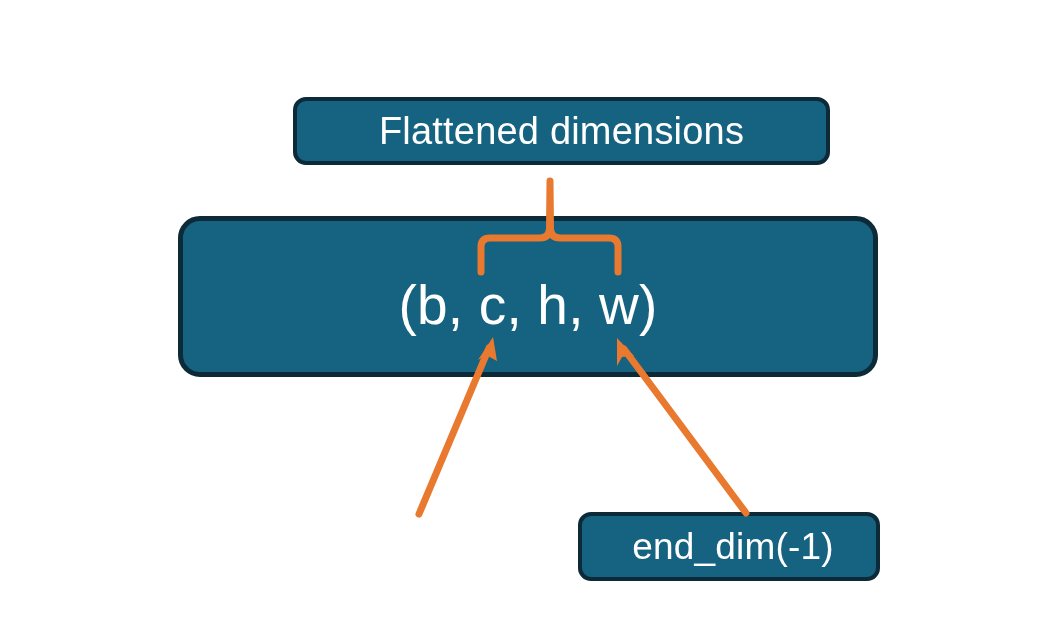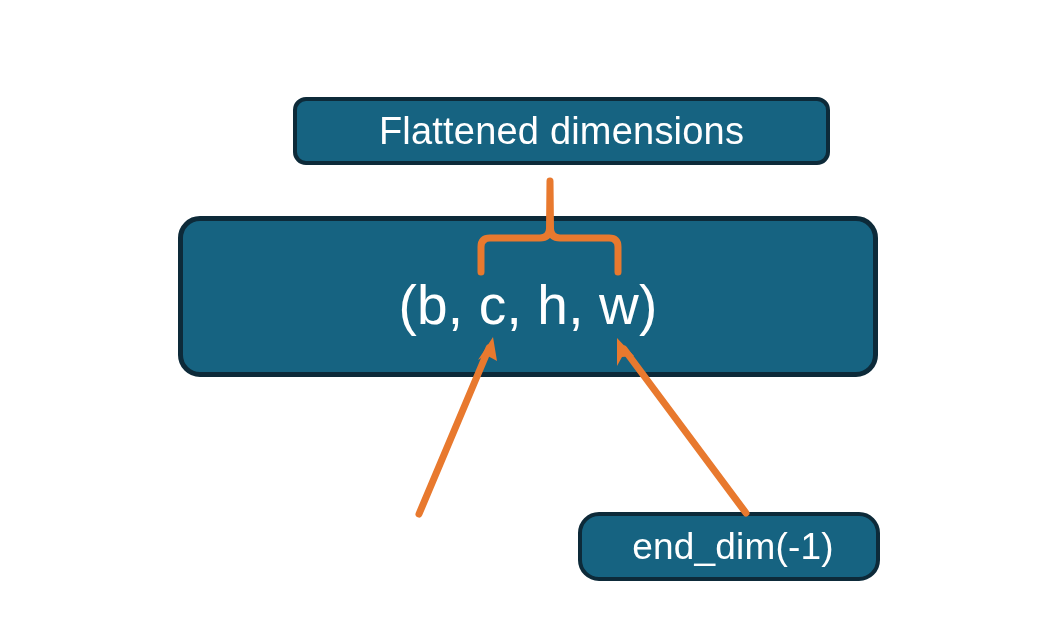--- a/index.html
+++ b/index.html
@@ -55,21 +55,21 @@
     height: 69px;
     font-size: 37px;
     border-radius: 13px;
   }
   #box-end-dim {
     left: 578px;
     top: 512px;
     width: 302px;
     height: 69px;
     font-size: 37px;
-    border-radius: 21px;
+    border-radius: 13px;
     padding-left: 8px;
   }
   #overlay-svg {
     position: absolute;
     left: 0;
     top: 0;
     width: 1038px;
     height: 632px;
     pointer-events: none;
   }

